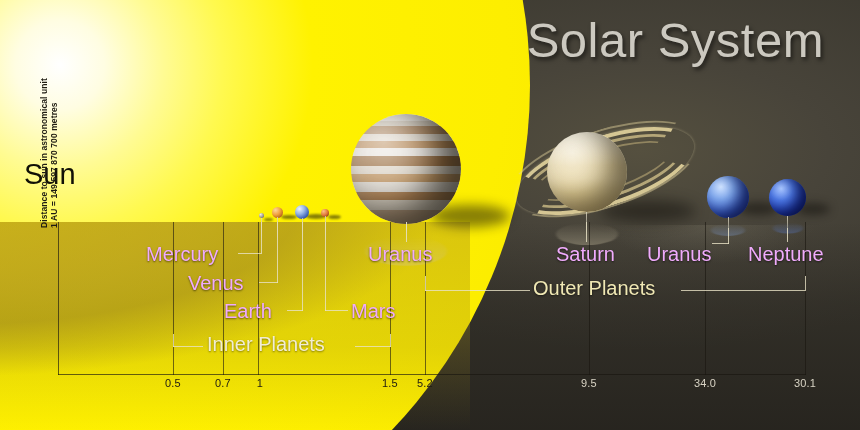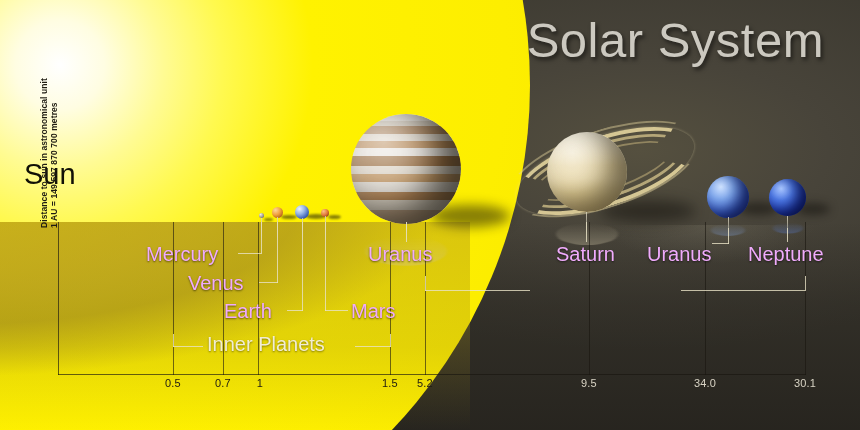--- a/index.html
+++ b/index.html
@@ -237,20 +237,21 @@
   <div class="lead" style="left:173px;top:346px;width:30px;height:1px;"></div>
   <div class="lead" style="left:173px;top:334px;width:1px;height:13px;"></div>
   <div class="lead" style="left:355px;top:346px;width:36px;height:1px;"></div>
   <div class="lead" style="left:390px;top:334px;width:1px;height:13px;"></div>
   <div class="group-label" id="inner-planets-label">Inner Planets</div>
 
   <div class="lead" style="left:425px;top:290px;width:105px;height:1px;"></div>
   <div class="lead" style="left:425px;top:276px;width:1px;height:15px;"></div>
   <div class="lead" style="left:681px;top:290px;width:124px;height:1px;"></div>
   <div class="lead" style="left:805px;top:276px;width:1px;height:15px;"></div>
+  <div class="group-label" id="outer-planets-label">Outer Planets</div>
 
   <div class="label" style="left:146px;top:243px;">Mercury</div>
   <div class="label" style="left:188px;top:272px;">Venus</div>
   <div class="label" style="left:224px;top:300px;">Earth</div>
   <div class="label" style="left:351px;top:300px;">Mars</div>
   <div class="label" style="left:368px;top:243px;">Uranus</div>
   <div class="label" style="left:556px;top:243px;text-align:center;">Saturn</div>
   <div class="label" style="left:748px;top:243px;">Neptune</div>
   <div class="label" style="left:647px;top:243px;">Uranus</div>
 

